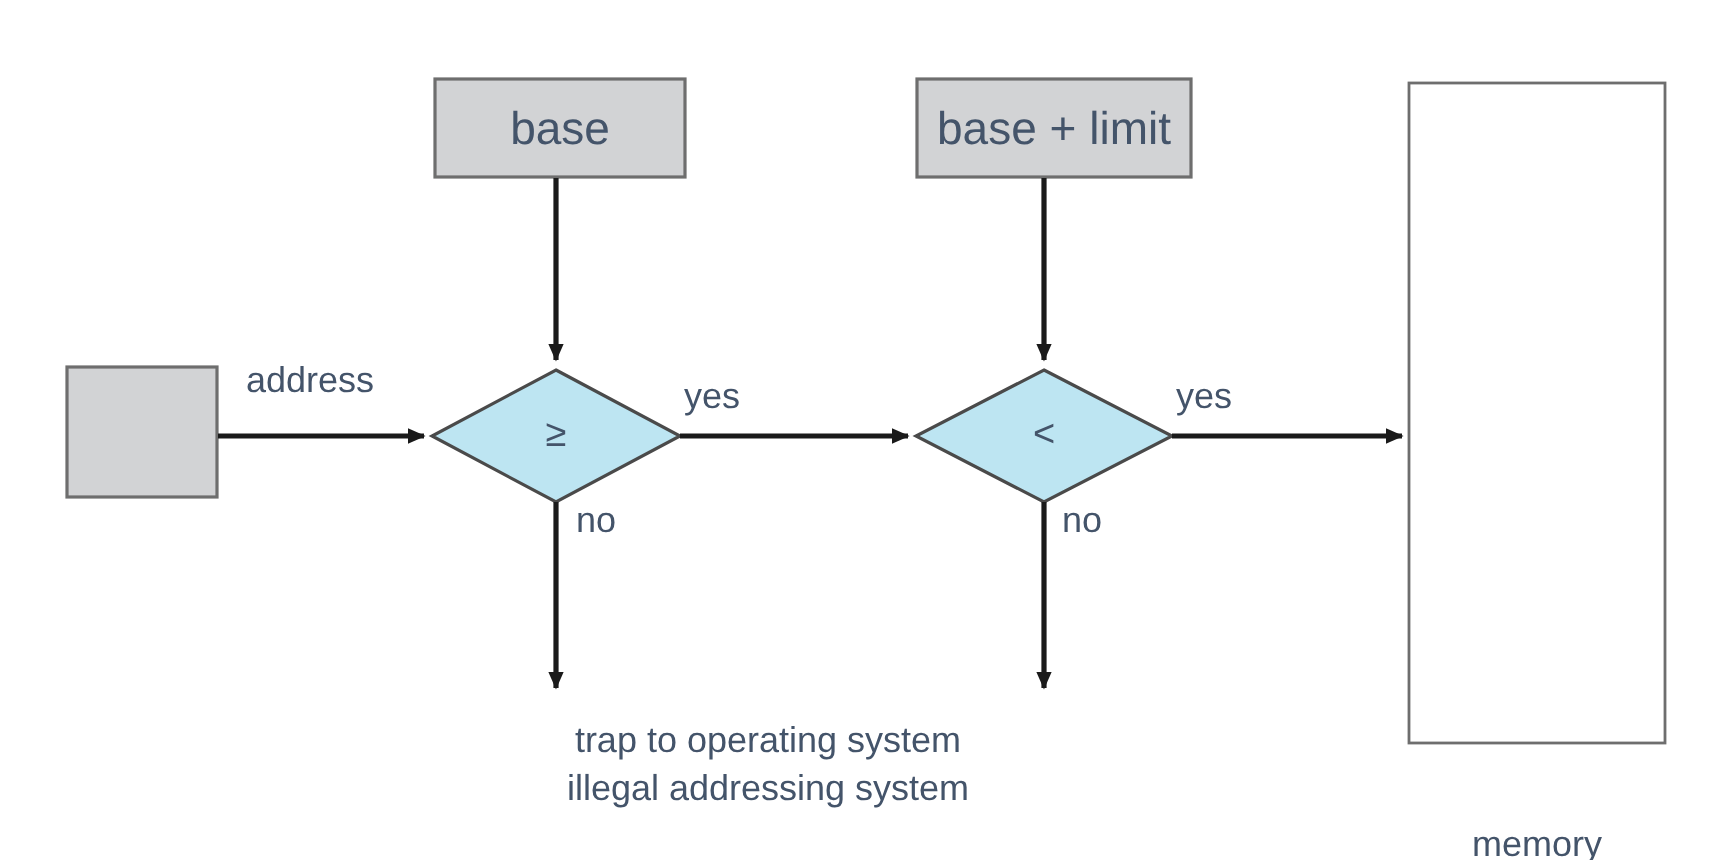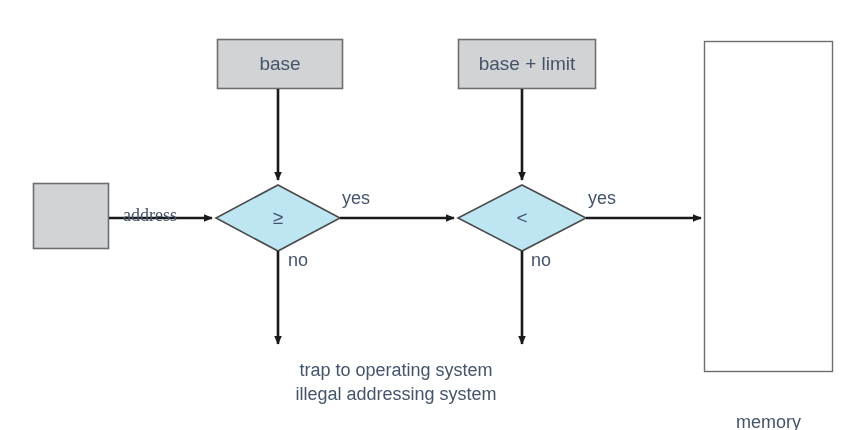--- a/index.html
+++ b/index.html
@@ -29,21 +29,21 @@
     position: absolute;
     display: flex;
     align-items: center;
     justify-content: center;
     color: #44546a;
     font-family: "Liberation Sans", sans-serif;
     white-space: nowrap;
     pointer-events: none;
   }
   .box-label {
-    font-size: 19px;
+    font-size: 23px;
   }
   .diamond-label {
     font-size: 19px;
   }
   .edge-label {
     position: absolute;
     color: #44546a;
     font-size: 18px;
     font-family: "Liberation Sans", sans-serif;
     white-space: nowrap;
@@ -99,30 +99,30 @@
 
 
   <div class="node-label box-label" style="left:217px; top:39px; width:126px; height:50px;">base</div>
 
   <div class="node-label box-label" style="left:458px; top:39px; width:138px; height:50px;">base + limit</div>
 
   <div class="node-label diamond-label" style="left:216px; top:185px; width:124px; height:66px;">≥</div>
 
   <div class="node-label diamond-label" style="left:458px; top:185px; width:128px; height:66px;">&lt;</div>
 
-  <div class="edge-label" style="left:123px; top:205px;font-family:Liberation Serif, serif;">address</div>
+  <div class="edge-label" style="left:123px; top:180px;">address</div>
 
   <div class="edge-label" style="left:342px; top:188px;">yes</div>
 
   <div class="edge-label" style="left:288px; top:250px;">no</div>
 
   <div class="edge-label" style="left:588px; top:188px;">yes</div>
 
   <div class="edge-label" style="left:531px; top:250px;">no</div>
 
-  <div class="caption" style="left:236px; top:358px; width:320px;">
+  <div class="caption" style="left:224px; top:358px; width:320px;">
     <div>trap to operating system</div>
     <div>illegal addressing system</div>
   </div>
 
   <div class="caption" style="left:704px; top:382px; width:129px;margin-top:28px;">memory</div>
 
 </div>
 
 </body></html>

